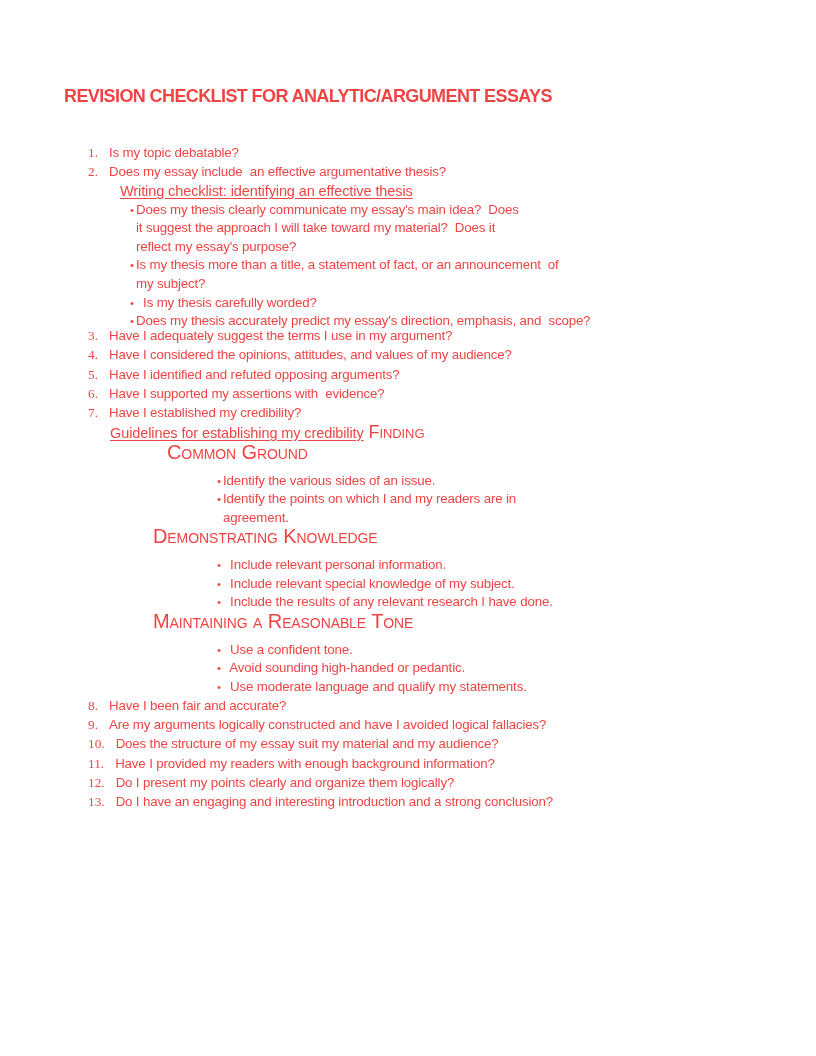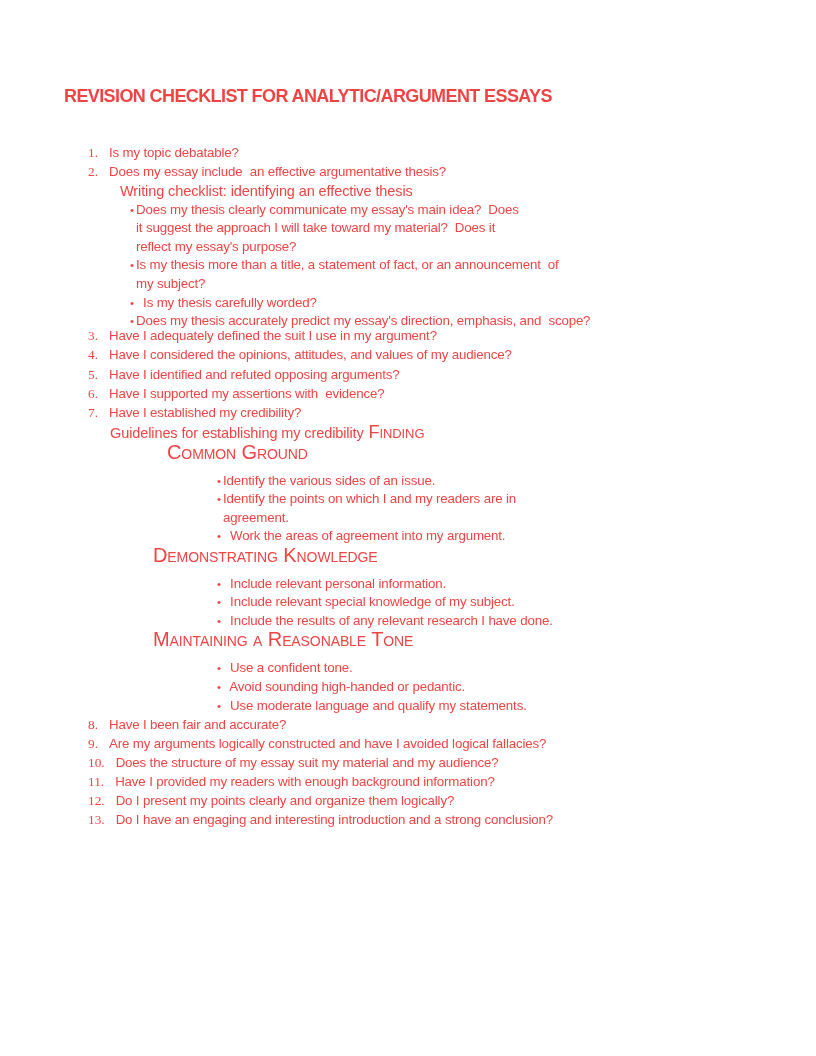--- a/index.html
+++ b/index.html
@@ -30,21 +30,21 @@
   .num{
     font-family:"Liberation Serif", serif;
     display:inline-block;
     margin-right:11px;
     letter-spacing:0;
   }
   
   .h-writing{margin-left:120px;}
   .h-guidelines{margin-left:110px;}
   .h-underline{font-size:14.5px;letter-spacing:-0.1px;}
-  .h-underline .u{text-underline-offset:2px;}
+  .h-underline .u{text-decoration:underline;text-underline-offset:2px;}
   .sc-suffix{font-variant:small-caps;font-size:18px;}
   
   .sc{font-variant:small-caps;font-size:20px;letter-spacing:-0.1px;}
   .sc-wrap{margin-left:167px;}
   .sc-label{margin-left:153px;}
   
   .bullets.lvl1{margin-left:130px;margin-bottom:-4px;}
   .bullets.lvl2{margin-left:217px;margin-top:10.5px;}
   .b{display:inline-block;width:6px;font-size:11.5px;}
   .cont{padding-left:6px;}
@@ -60,32 +60,31 @@
       <div class="line h-underline h-writing"><span class="u">Writing checklist: identifying an effective thesis</span></div>
       <div class="bullets lvl1">
         <div class="line bl"><span class="b">•</span><span class="t">Does my thesis clearly communicate my essay's main idea?  Does</span></div>
         <div class="line cont">it suggest the approach I will take toward my material?  Does it</div>
         <div class="line cont">reflect my essay's purpose?</div>
         <div class="line bl"><span class="b">•</span><span class="t">Is my thesis more than a title, a statement of fact, or an announcement  of</span></div>
         <div class="line cont">my subject?</div>
         <div class="line bl"><span class="b">•</span><span class="t">  Is my thesis carefully worded?</span></div>
         <div class="line bl"><span class="b">•</span><span class="t">Does my thesis accurately predict my essay's direction, emphasis, and  scope?</span></div>
       </div>
-      <div class="line item"><span class="num">3.</span><span class="txt">Have I adequately defined the suit I use in my argument?</span></div>
+      <div class="line item"><span class="num">3.</span><span class="txt">Have I adequately suggest the terms I use in my argument?</span></div>
       <div class="line item"><span class="num">4.</span><span class="txt">Have I considered the opinions, attitudes, and values of my audience?</span></div>
       <div class="line item"><span class="num">5.</span><span class="txt">Have I identified and refuted opposing arguments?</span></div>
       <div class="line item"><span class="num">6.</span><span class="txt">Have I supported my assertions with  evidence?</span></div>
       <div class="line item"><span class="num">7.</span><span class="txt">Have I established my credibility?</span></div>
       <div class="line h-underline h-guidelines"><span class="u">Guidelines for establishing my credibility</span><span class="sc-suffix"> Finding</span></div>
       <div class="line sc sc-wrap">Common Ground</div>
       <div class="bullets lvl2">
         <div class="line bl"><span class="b">•</span><span class="t">Identify the various sides of an issue.</span></div>
         <div class="line bl"><span class="b">•</span><span class="t">Identify the points on which I and my readers are in</span></div>
         <div class="line cont">agreement.</div>
-        <div class="line bl"><span class="b">•</span><span class="t">  Work the areas of agreement into my argument.</span></div>
       </div>
       <div class="line sc sc-label">Demonstrating Knowledge</div>
       <div class="bullets lvl2">
         <div class="line bl"><span class="b">•</span><span class="t">  Include relevant personal information.</span></div>
         <div class="line bl"><span class="b">•</span><span class="t">  Include relevant special knowledge of my subject.</span></div>
         <div class="line bl"><span class="b">•</span><span class="t">  Include the results of any relevant research I have done.</span></div>
       </div>
       <div class="line sc sc-label">Maintaining a Reasonable Tone</div>
       <div class="bullets lvl2">
         <div class="line bl"><span class="b">•</span><span class="t">  Use a confident tone.</span></div>

